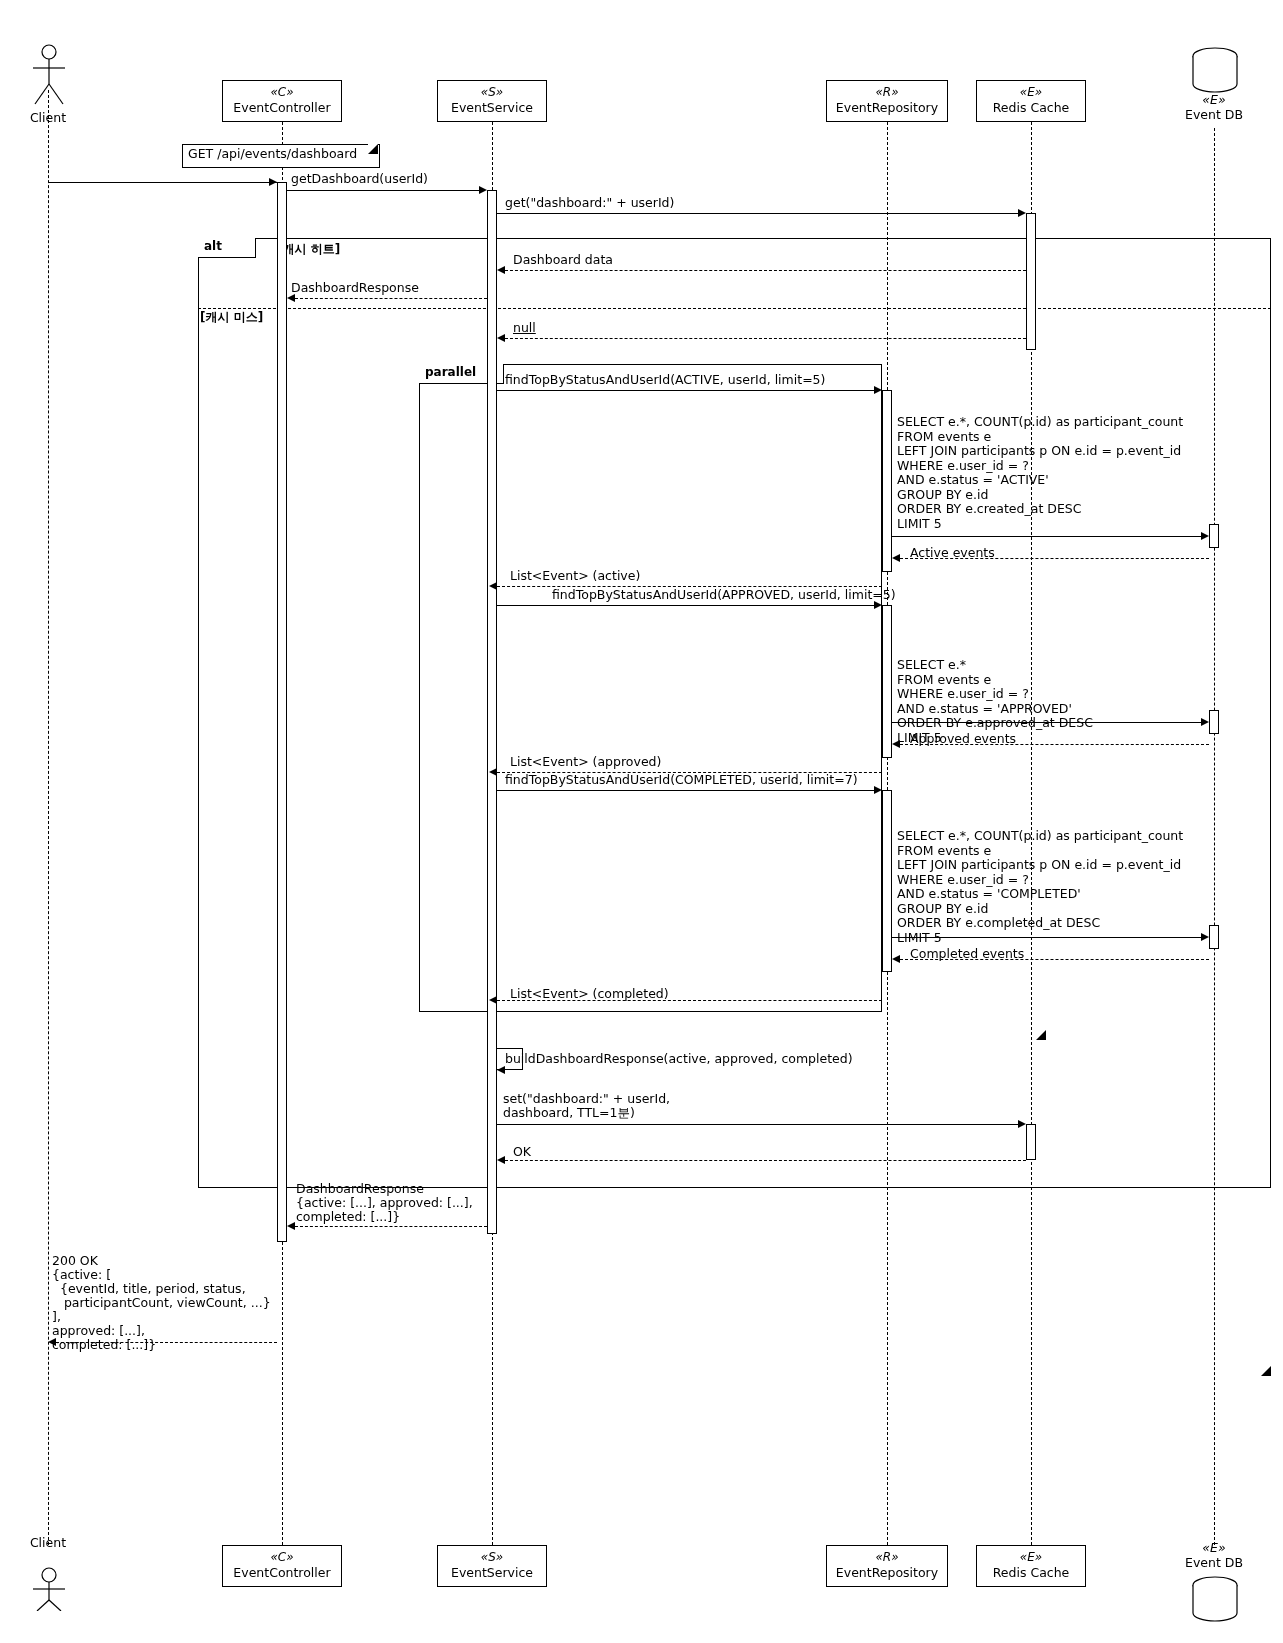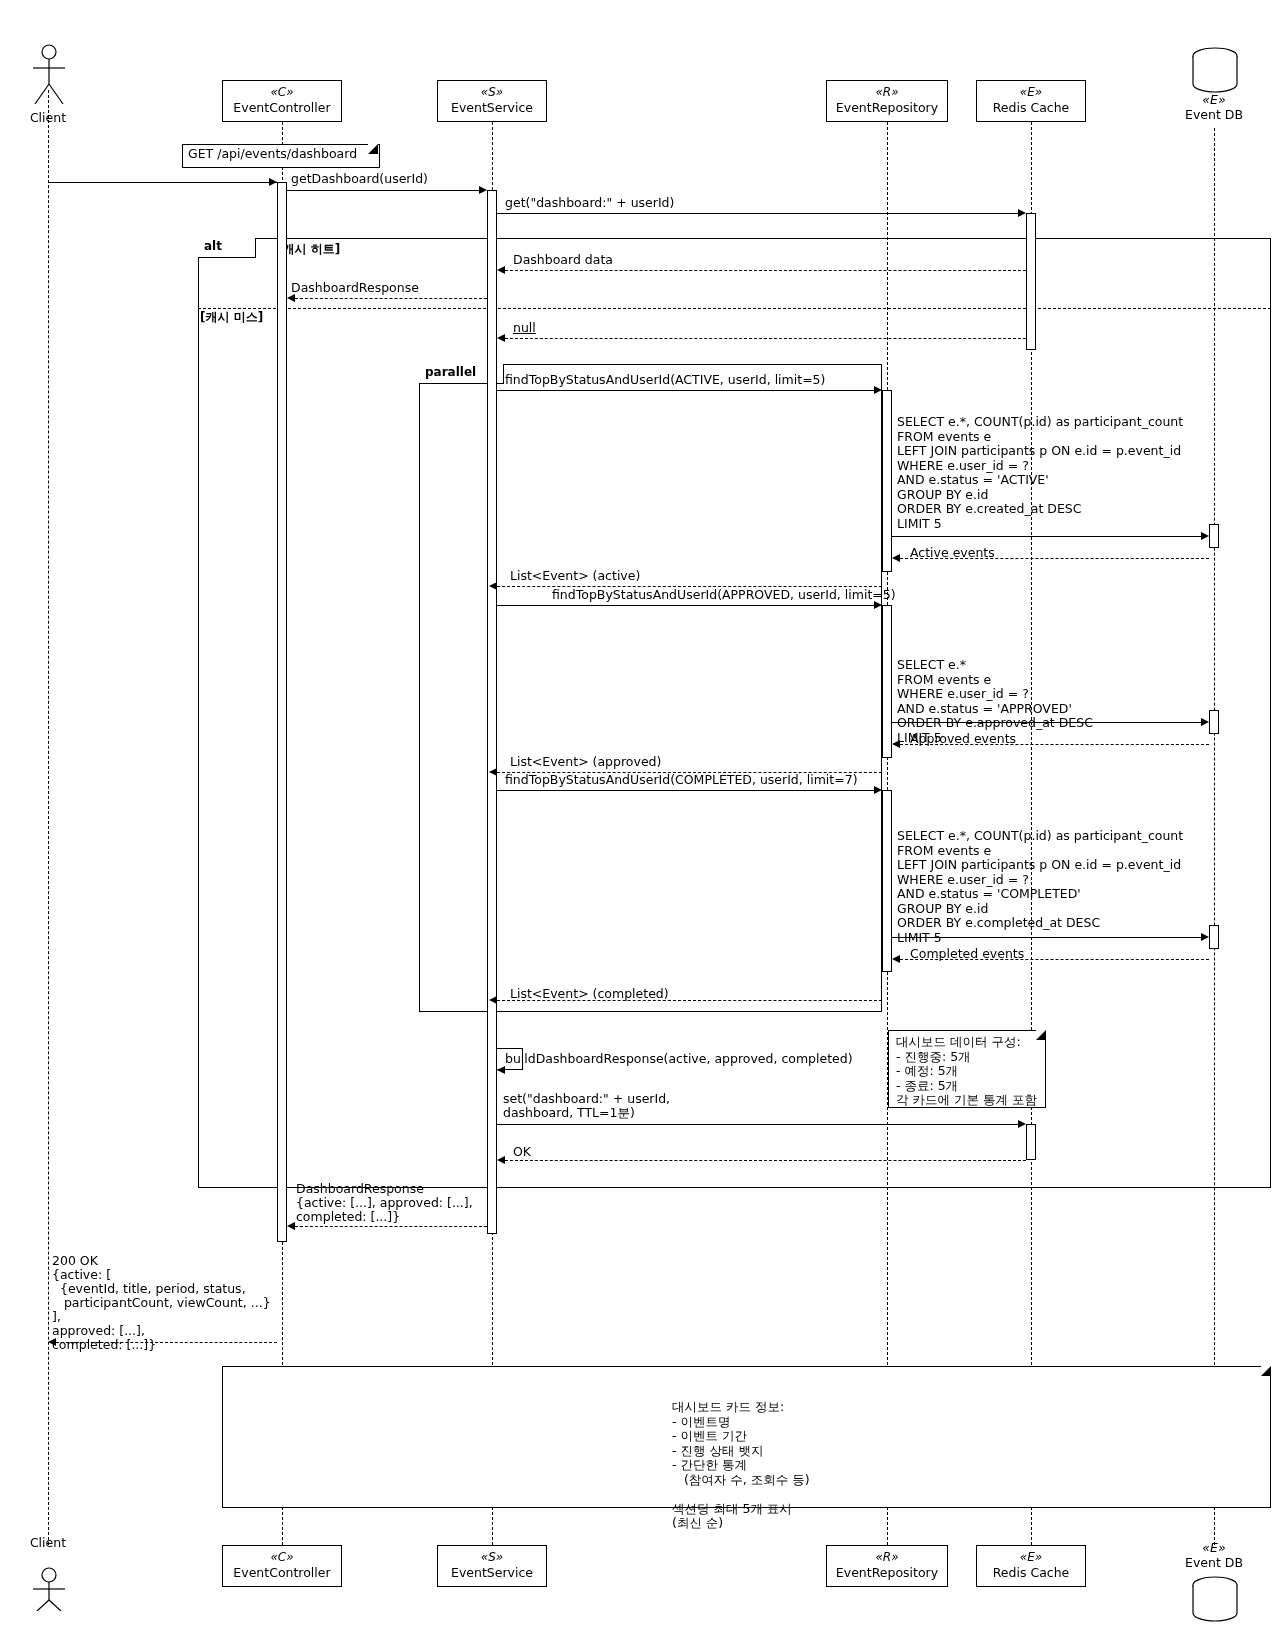--- a/index.html
+++ b/index.html
@@ -360,25 +360,20 @@
   <div class="mlabel" style="left:910px; top:947px;">Completed events</div>
 
   <div class="msg dashed" style="left:497px; top:1000px; width:385px;"></div>
   <div class="arrowL" style="left:489px; top:996px;"></div>
   <div class="mlabel" style="left:510px; top:987px;">List&lt;Event&gt; (completed)</div>
 
   <div class="selfmsg" style="left:497px; top:1048px; width:26px; height:22px;"></div>
   <div class="arrowL" style="left:497px; top:1066px;"></div>
   <div class="mlabel" style="left:505px; top:1052px;">buildDashboardResponse(active, approved, completed)</div>
 
-  <div class="note" style="left:888px; top:1030px; width:158px; height:78px;">대시보드 데이터 구성:
-- 진행중: 5개
-- 예정: 5개
-- 종료: 5개
-각 카드에 기본 통계 포함</div>
   <div class="note-fold" style="left:1036px; top:1030px; border-left-color:#fff; border-bottom-color:#000;"></div>
 
   <div class="msg" style="left:497px; top:1124px; width:521px;"></div>
   <div class="arrowR" style="left:1018px; top:1120px;"></div>
   <div class="mlabel" style="left:503px; top:1092px;">set("dashboard:" + userId,
 dashboard, TTL=1분)</div>
 
   <div class="msg dashed" style="left:505px; top:1160px; width:521px;"></div>
   <div class="arrowL" style="left:497px; top:1156px;"></div>
   <div class="mlabel" style="left:513px; top:1145px;">OK</div>
@@ -392,26 +387,15 @@
   <div class="msg dashed" style="left:56px; top:1342px; width:221px;"></div>
   <div class="arrowL" style="left:48px; top:1338px;"></div>
   <div class="mlabel" style="left:52px; top:1254px;">200 OK
 {active: [
   {eventId, title, period, status,
    participantCount, viewCount, ...}
 ],
 approved: [...],
 completed: [...]}</div>
 
-  <div class="note" style="left:222px; top:1366px; width:1049px; height:142px;">
-    <span style="display:block; padding-left:442px;">대시보드 카드 정보:
-- 이벤트명
-- 이벤트 기간
-- 진행 상태 뱃지
-- 간단한 통계
-   (참여자 수, 조회수 등)
-
-섹션당 최대 5개 표시
-(최신 순)</span>
-  </div>
   <div class="note-fold" style="left:1261px; top:1366px; border-left-color:#fff; border-bottom-color:#000;"></div>
 
 </div>
 
 </body></html>

